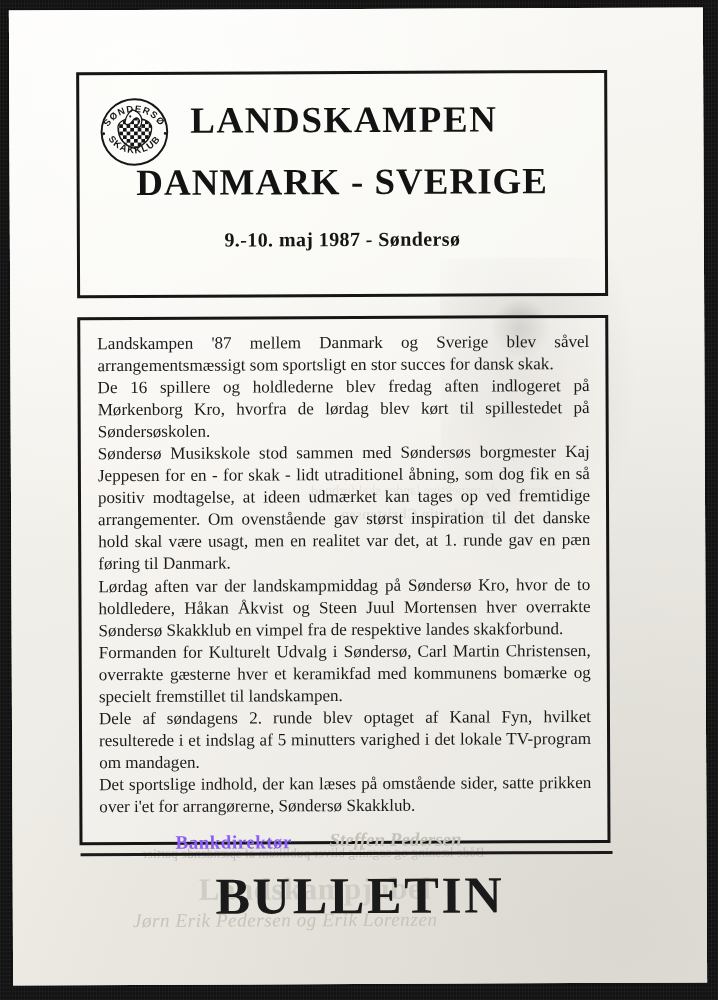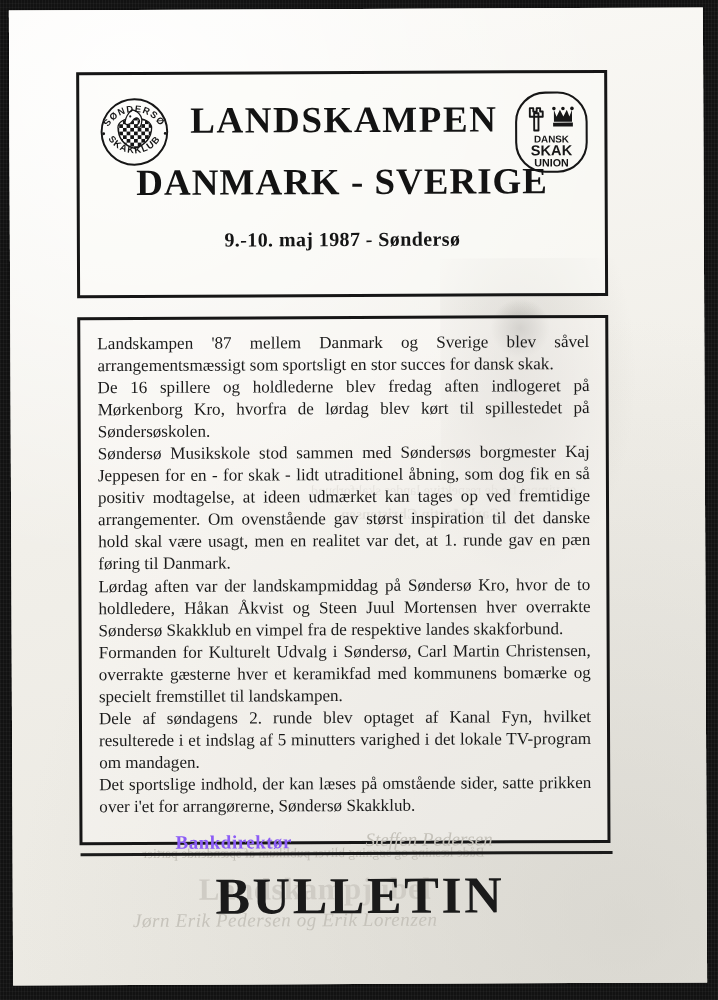--- a/index.html
+++ b/index.html
@@ -184,23 +184,22 @@
     font-size: 19px;
     font-weight: bold;
     letter-spacing: 0.5px;
     color: #8b5cf6;
   }
   .g-steffen {
     left: 317px;
     top: 820px;
     font-size: 19px;
     font-style: italic;
-    font-weight: normal;
+    font-weight: bold;
     color: #c4c1b9;
-    margin-left: 36px;
   }
   .g-line {
     left: 130px;
     top: 836px;
     font-size: 13.5px;
     color: #c2bfb7;
   }
   .g-landskamp {
     left: 186px;
     top: 862px;
@@ -293,39 +292,20 @@
                 <textPath href="#arcTop" startOffset="50%" text-anchor="middle">SØNDERSØ</textPath>
               </text>
               <text font-family="Liberation Sans, sans-serif" font-size="11.5" font-weight="bold" fill="#151515" letter-spacing="1.4">
                 <textPath href="#arcBot" startOffset="50%" text-anchor="middle">SKAKKLUB</textPath>
               </text>
               <circle cx="12.5" cy="52" r="1.7" fill="#151515"></circle>
               <circle cx="87.5" cy="52" r="1.7" fill="#151515"></circle>
             </svg>
           </div>
 
-          <div class="dsu-logo">
-            <svg viewBox="0 0 90 100" width="78" height="86" aria-hidden="true">
-              <rect x="4" y="4" width="82" height="92" rx="34" ry="34" fill="none" stroke="#161616" stroke-width="2.4"></rect>
-
-              <path d="M 20,26 L 20,32 L 25,32 L 25,28 L 30,28 L 30,32 L 35,32 L 35,26
-                       L 32,26 L 32,22 L 28,22 L 28,26 L 24,26 L 24,22 L 20,22 Z
-                       M 25,32 L 25,48 L 30,48 L 30,32 Z" fill="none" stroke="#161616" stroke-width="2.2" stroke-linejoin="round"></path>
-
-              <path d="M 48,24 L 51,32 L 55,24 L 59,32 L 63,24 L 66,32 L 69,24
-                       L 69,38 L 48,38 Z" fill="#161616"></path>
-              <rect x="47" y="39" width="23" height="4.5" fill="#161616"></rect>
-              <circle cx="48" cy="22.5" r="2.1" fill="#161616"></circle>
-              <circle cx="58.5" cy="22.5" r="2.1" fill="#161616"></circle>
-              <circle cx="69" cy="22.5" r="2.1" fill="#161616"></circle>
-              <text x="45" y="62" text-anchor="middle" font-family="Liberation Sans, sans-serif" font-size="11.5" font-weight="bold" fill="#161616">DANSK</text>
-              <text x="45" y="77" text-anchor="middle" font-family="Liberation Sans, sans-serif" font-size="17" font-weight="bold" fill="#161616">SKAK</text>
-              <text x="45" y="90" text-anchor="middle" font-family="Liberation Sans, sans-serif" font-size="12.5" font-weight="bold" fill="#161616">UNION</text>
-            </svg>
-          </div>
 
           <div class="title-block">
             <div class="title-line1">LANDSKAMPEN</div>
             <div class="title-line2">DANMARK - SVERIGE</div>
             <div class="title-line3">9.-10. maj 1987 - Søndersø</div>
           </div>
 
         </div>
       </div>
 

